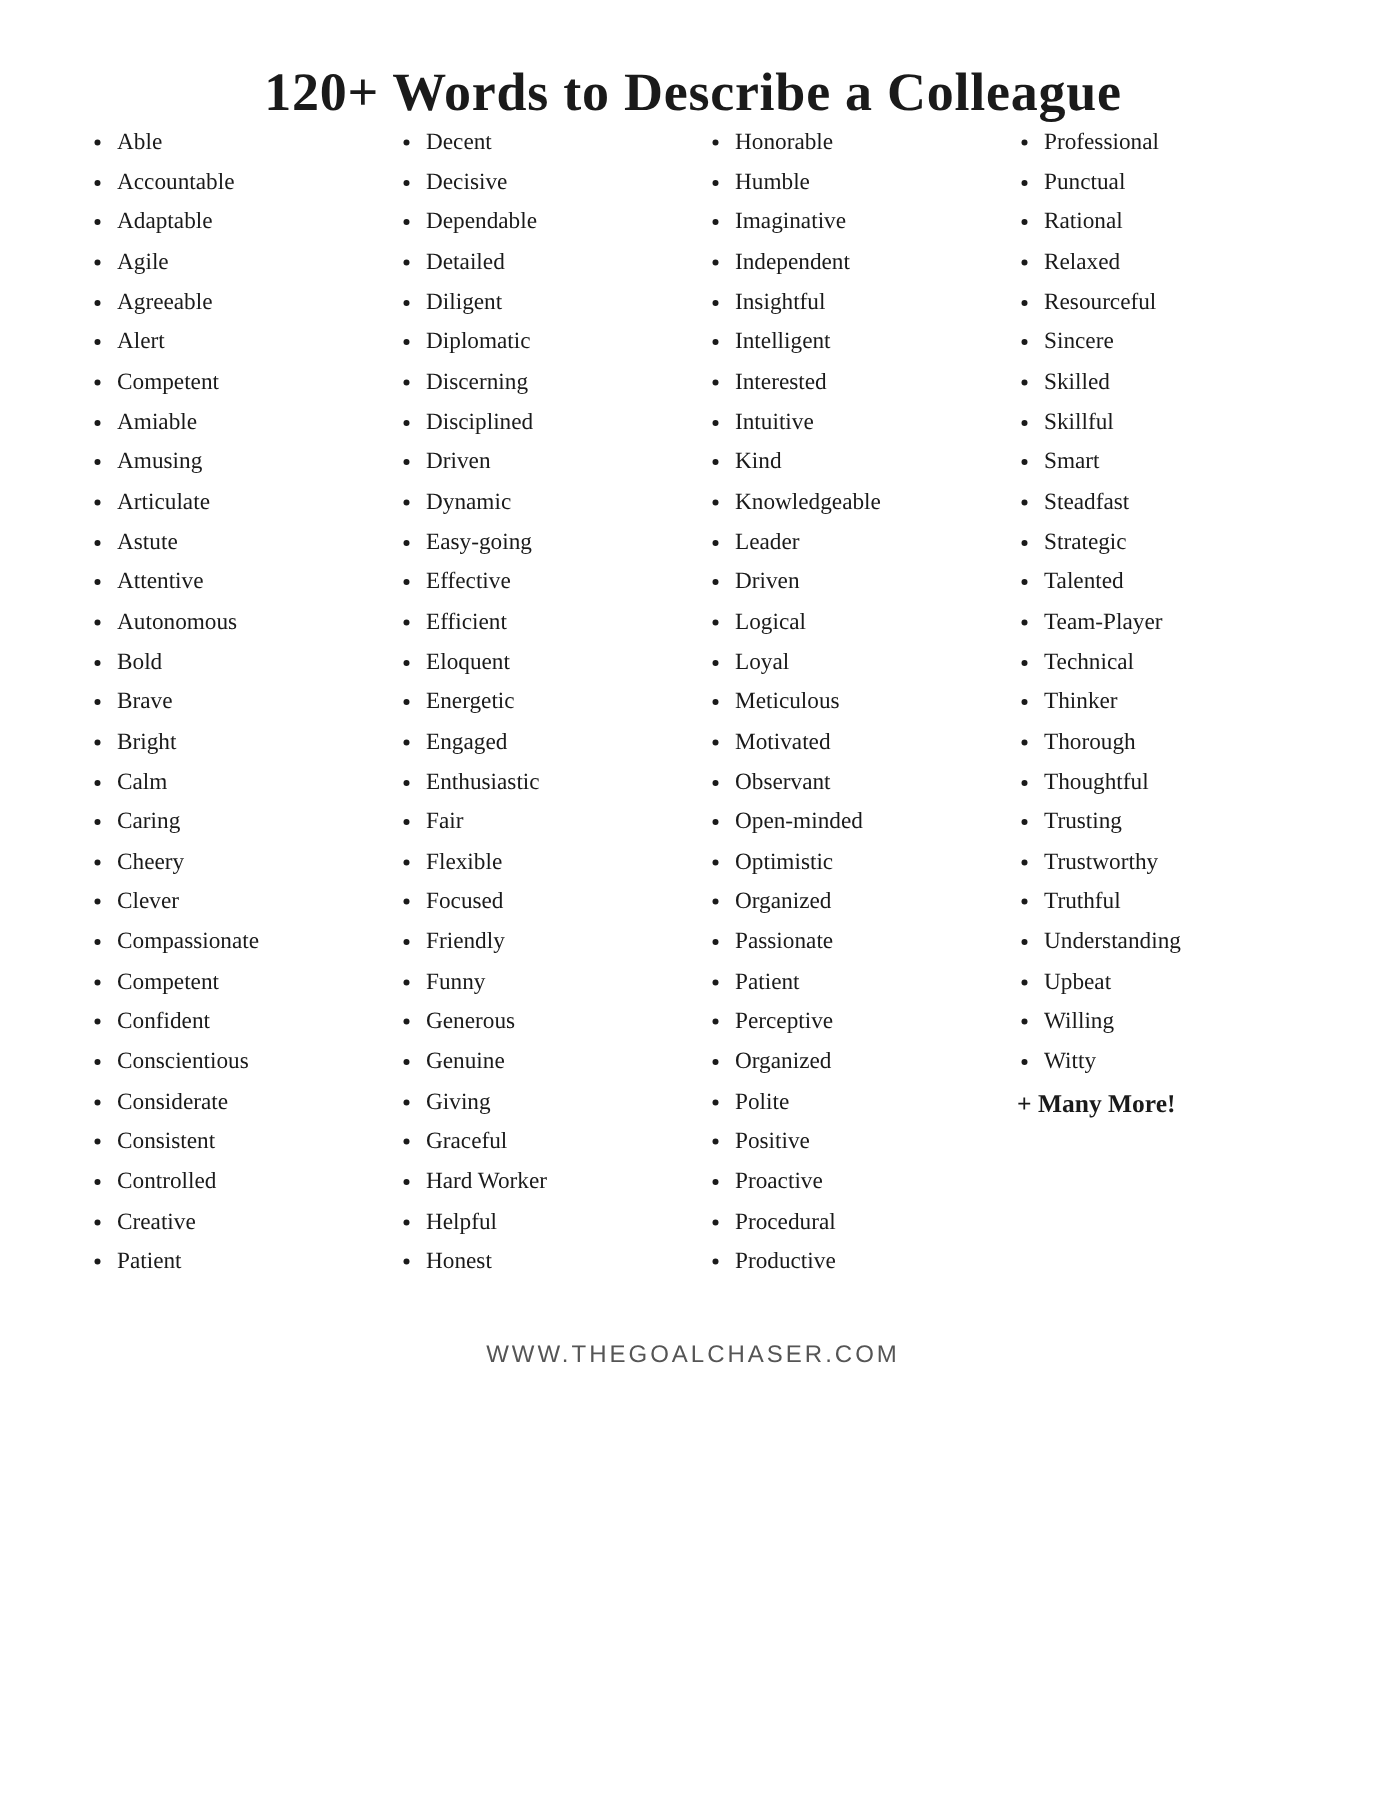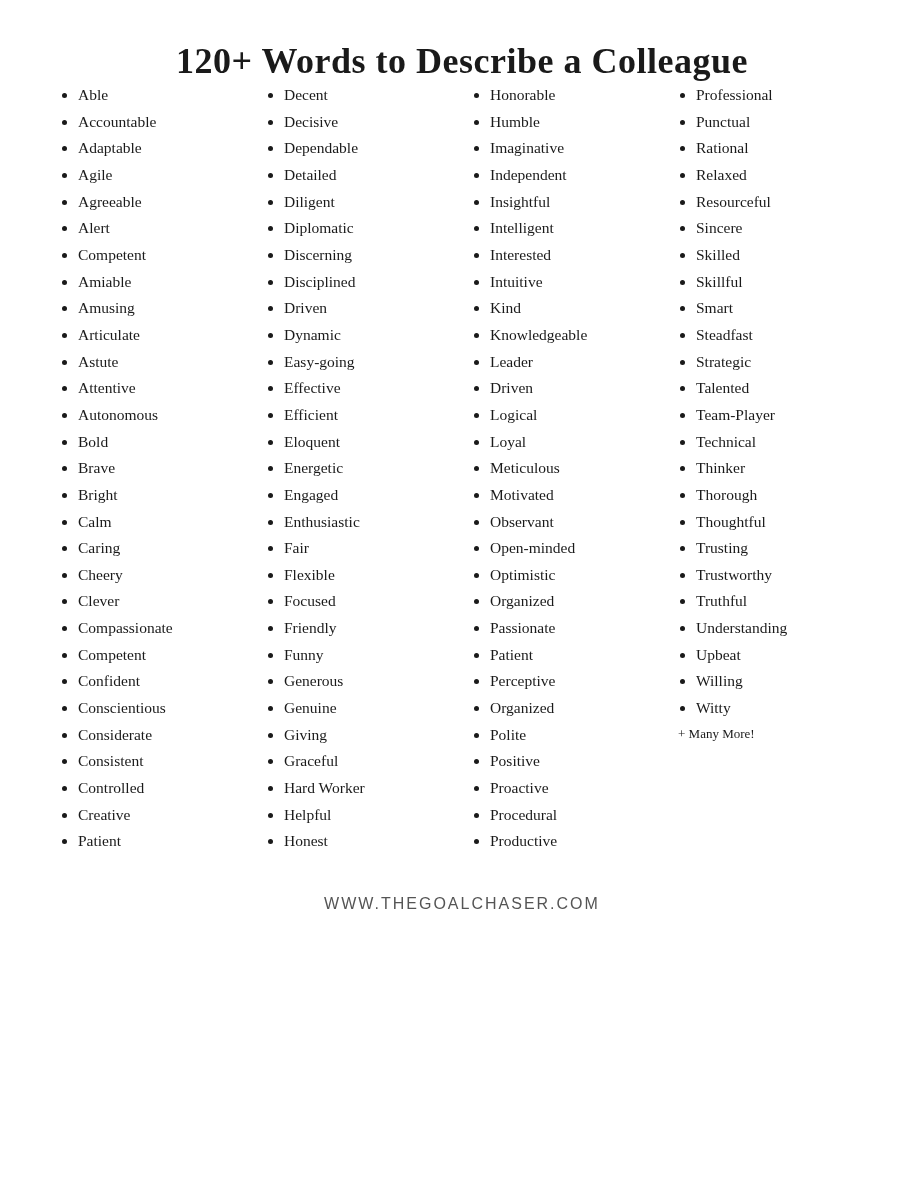--- a/index.html
+++ b/index.html
@@ -30,22 +30,22 @@
     .column ul {
       list-style: disc;
       padding-left: 18px;
     }
     .column ul li {
       font-size: 15.5px;
       line-height: 1.72;
       font-family: Georgia, serif;
     }
     .plus-more {
-      font-size: 13px;
-      font-weight: normal;
+      font-size: 17px;
+      font-weight: bold;
       margin-top: 4px;
       padding-left: 0px;
       list-style: none;
     }
     .footer {
       text-align: center;
       margin-top: 40px;
       font-size: 16px;
       letter-spacing: 2px;
       color: #555;

